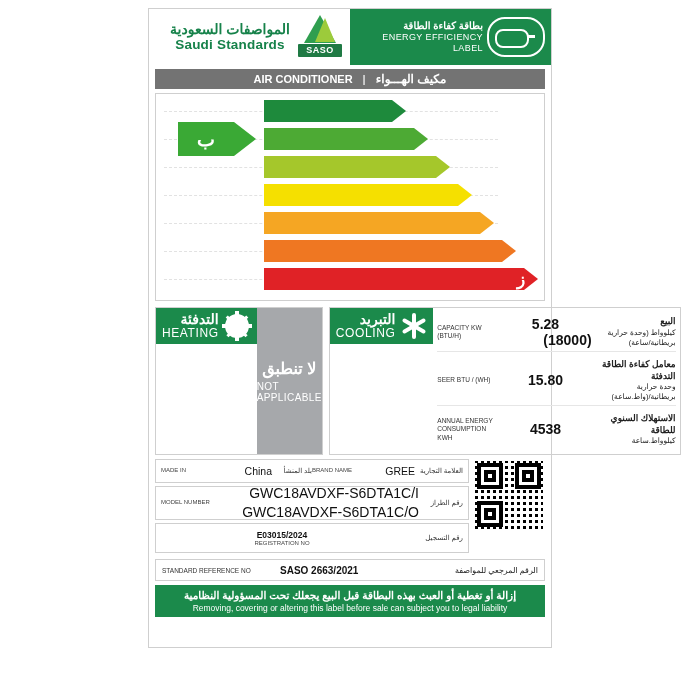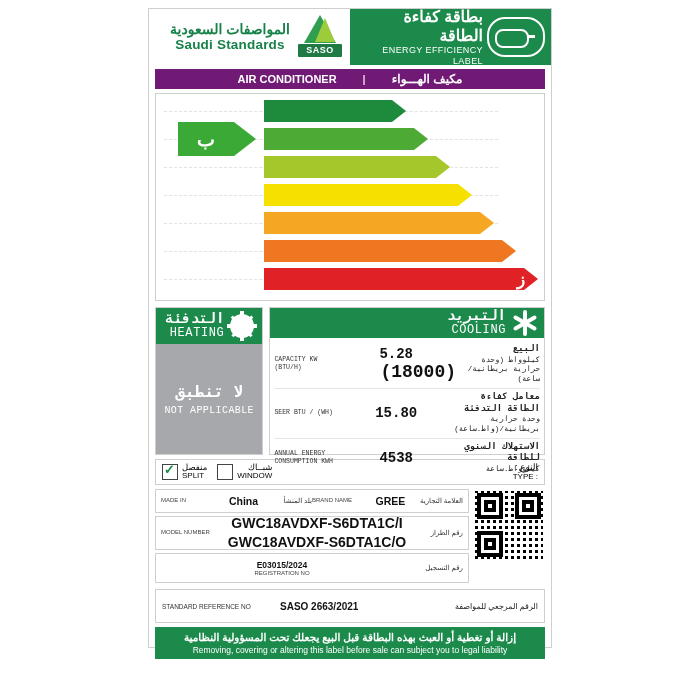--- a/index.html
+++ b/index.html
@@ -101,21 +101,21 @@
     padding: 0 6px;
     box-sizing: border-box;
   }
   .hdr-right .txt {
     flex: 1;
     text-align: right;
     line-height: 1.2;
     padding-right: 4px;
   }
   .hdr-ar {
-    font-size: 16px;
+    font-size: 10px;
     font-weight: bold;
     direction: rtl;
   }
   .hdr-en {
     font-size: 9px;
     letter-spacing: .4px;
   }
   .ac-icon {
     width: 54px;
     height: 36px;
@@ -137,26 +137,26 @@
     position: absolute;
     right: 8px; top: 16px;
     width: 7px; height: 3px;
     background: #fff;
   }
 
   
   .titlebar {
     margin: 4px 6px 0 6px;
     height: 20px;
-    background: #701a75;
+    background: #737373;
     color: #fff;
     display: flex;
     align-items: center;
     justify-content: center;
-    gap: 26px;
+    gap: 10px;
     font-size: 11px;
     font-weight: bold;
   }
   .titlebar .sep { opacity: .8; }
   .titlebar .ar { direction: rtl; font-size: 12px; }
 
   
   .grades {
     margin: 4px 6px 0 6px;
     border: 1px solid #cfcfcf;
@@ -231,23 +231,22 @@
   .hc {
     margin: 6px 6px 0 6px;
     display: flex;
     gap: 6px;
     height: 148px;
   }
   .panel {
     flex: 1;
     border: 1px solid #cfcfcf;
     display: flex;
-    flex-direction: column;
-    box-sizing: border-box;
-    font-family: Liberation Mono, monospace;
+    flex-direction: row;
+    box-sizing: border-box;
   }
   .panel-head {
     background: #1b8a4b;
     color: #fff;
     height: 36px;
     display: flex;
     align-items: center;
     padding: 0 6px;
     box-sizing: border-box;
   }
@@ -336,21 +335,21 @@
     line-height: 1.25;
     text-transform: uppercase;
   }
   .c-val {
     flex: 1;
     text-align: center;
     font-size: 14px;
     font-weight: bold;
     color: #111;
   }
-  .c-val .sub { display: block; font-size: 18px; padding-left: 44px; }
+  .c-val .sub { display: block; font-size: 14px; padding-left: 44px; }
   .c-ar {
     width: 84px;
     text-align: right;
     direction: rtl;
     font-size: 7.5px;
     color: #222;
     line-height: 1.3;
   }
   .c-ar b { font-size: 9px; display: block; }
 
@@ -402,21 +401,21 @@
   .irow {
     border: 1px solid #cfcfcf;
     height: 24px;
     display: flex;
     align-items: center;
     padding: 0 5px;
     box-sizing: border-box;
     margin-bottom: 3px;
   }
   .irow .k-en { font-size: 6px; color: #444; text-transform: uppercase; width: 54px; line-height:1.2; }
-  .irow .v { flex: 1; text-align: center; font-size: 10.5px; font-weight: bold; color: #111; }
+  .irow .v { flex: 1; text-align: right; font-size: 10.5px; font-weight: normal; color: #111; }
   .irow .k-ar { font-size: 7px; direction: rtl; color: #333; width: 64px; text-align: right; }
   .irow.two { height: 34px; }
   .irow.two .v { font-size: 14px; line-height: 1.35; }
   .irow.split { display:flex; }
   .half { flex: 1; display: flex; align-items: center; }
   .qr {
     width: 68px; height: 68px;
     flex: none;
     background:
       repeating-linear-gradient(90deg,#000 0 3px,#fff 3px 6px),
@@ -448,21 +447,21 @@
     text-align: center;
     font-size: 8.5px;
     font-weight: bold;
     color: #111;
   }
   .regno .en { font-size: 6px; font-weight: normal; color: #444; }
 
   .stdrow {
     margin: 3px 6px 0 6px;
     border: 1px solid #cfcfcf;
-    height: 34px;
+    height: 22px;
     display: flex;
     align-items: center;
     padding: 0 6px;
     box-sizing: border-box;
   }
   .stdrow .en { font-size: 6.5px; text-transform: uppercase; color: #333; width: 110px; }
   .stdrow .v { flex: 1; font-size: 10px; font-weight: bold; color: #111; text-align: left; padding-left: 8px;}
   .stdrow .ar { font-size: 8px; direction: rtl; color: #222; }
 
   .footer {
@@ -615,40 +614,20 @@
           <div class="crow">
             <div class="c-en">ANNUAL ENERGY CONSUMPTION kWh</div>
             <div class="c-val">4538</div>
             <div class="c-ar"><b>الاستهلاك السنوي للطاقة</b><span>كيلوواط.ساعة</span></div>
           </div>
         </div>
     </div>
 
   </div>
 
-  <div class="typerow">
-    <div class="opt">
-      <span class="chk on"></span>
-      <span class="lbl">
-        <span class="ar">منفصل</span>
-        <span class="en">SPLIT</span>
-      </span>
-    </div>
-    <div class="opt">
-      <span class="chk"></span>
-      <span class="lbl">
-        <span class="ar">شبــاك</span>
-        <span class="en">WINDOW</span>
-      </span>
-    </div>
-    <div class="type-label">
-      <span class="ar">النوع :</span>
-      <span class="en">TYPE :</span>
-    </div>
-  </div>
 
   <div class="info">
     <div class="info-left">
 
       <div class="irow split">
         <div class="half">
           <span class="k-en">MADE IN</span>
           <span class="v">China</span>
           <span class="k-ar" style="width:40px">بلد المنشأ</span>
         </div>

